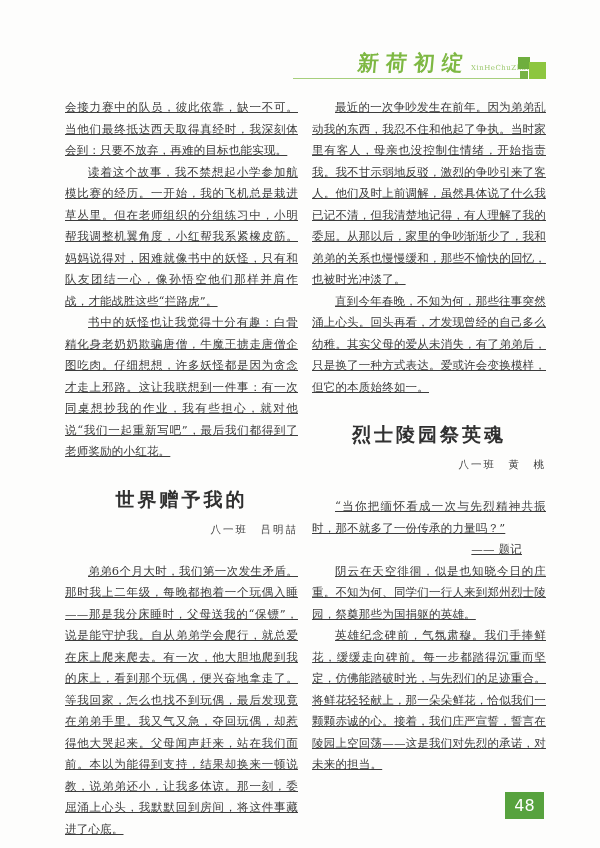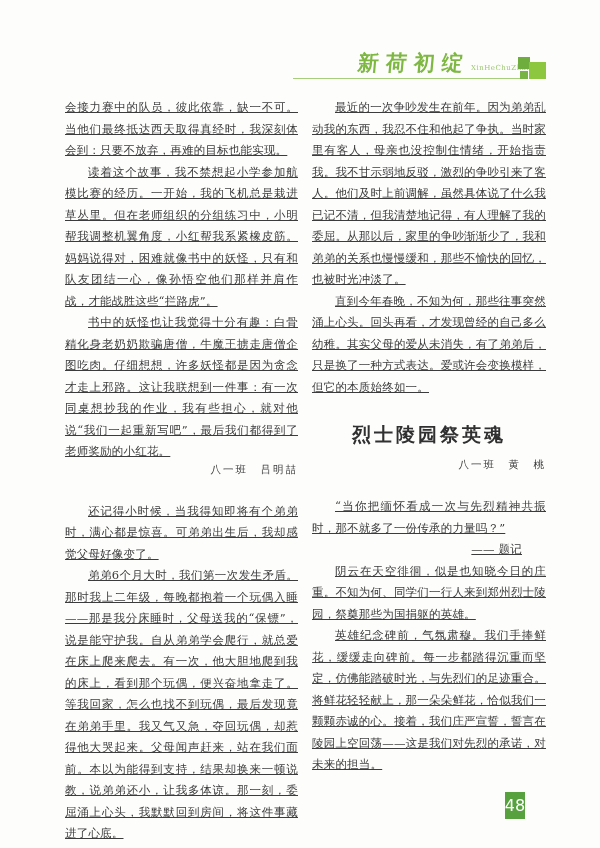--- a/index.html
+++ b/index.html
@@ -37,21 +37,21 @@
   }
   .col-right .article-title{}
   .article-author{
     text-align:right;font-size:10.5px;letter-spacing:2px;color:#3c3c3c;
     margin:0 0 24px;
   }
   .epigraph{margin-top:6px;}
   .attribution{text-indent:0;text-align:right;padding-right:24px;}
   
   .page-badge{
-    position:absolute;left:505px;top:792px;width:20px;height:27px;
+    position:absolute;left:505px;top:792px;width:39px;height:27px;
     background:#57a23e;color:#ffffff;display:flex;align-items:center;justify-content:center;
     font-family:"DejaVu Sans","Liberation Sans",sans-serif;font-size:16px;
   }
 </style>
 </head>
 <body>
 
 <div class="page">
 
   <div>
@@ -67,23 +67,23 @@
     </div>
   </div>
 
   <div class="columns">
 
     <div class="col">
       <p class="para noindent">会接力赛中的队员，彼此依靠，缺一不可。当他们最终抵达西天取得真经时，我深刻体会到：只要不放弃，再难的目标也能实现。</p>
       <p class="para">读着这个故事，我不禁想起小学参加航模比赛的经历。一开始，我的飞机总是栽进草丛里。但在老师组织的分组练习中，小明帮我调整机翼角度，小红帮我系紧橡皮筋。妈妈说得对，困难就像书中的妖怪，只有和队友团结一心，像孙悟空他们那样并肩作战，才能战胜这些“拦路虎”。</p>
       <p class="para">书中的妖怪也让我觉得十分有趣：白骨精化身老奶奶欺骗唐僧，牛魔王掳走唐僧企图吃肉。仔细想想，许多妖怪都是因为贪念才走上邪路。这让我联想到一件事：有一次同桌想抄我的作业，我有些担心，就对他说“我们一起重新写吧”，最后我们都得到了老师奖励的小红花。</p>
 
+      <h2 class="article-title">世界赠予我的</h2>
       <div class="article-author">八一班　吕明喆</div>
 
-      <p class="para">还记得小时候，当我得知即将有个弟弟时，满心都是惊喜。可弟弟出生后，我却感觉父母好像变了。</p>
       <p class="para">弟弟6个月大时，我们第一次发生矛盾。那时我上二年级，每晚都抱着一个玩偶入睡——那是我分床睡时，父母送我的“保镖”，说是能守护我。自从弟弟学会爬行，就总爱在床上爬来爬去。有一次，他大胆地爬到我的床上，看到那个玩偶，便兴奋地拿走了。等我回家，怎么也找不到玩偶，最后发现竟在弟弟手里。我又气又急，夺回玩偶，却惹得他大哭起来。父母闻声赶来，站在我们面前。本以为能得到支持，结果却换来一顿说教，说弟弟还小，让我多体谅。那一刻，委屈涌上心头，我默默回到房间，将这件事藏进了心底。</p>
 
     </div>
 
     <div class="col col-right">
       <p class="para">最近的一次争吵发生在前年。因为弟弟乱动我的东西，我忍不住和他起了争执。当时家里有客人，母亲也没控制住情绪，开始指责我。我不甘示弱地反驳，激烈的争吵引来了客人。他们及时上前调解，虽然具体说了什么我已记不清，但我清楚地记得，有人理解了我的委屈。从那以后，家里的争吵渐渐少了，我和弟弟的关系也慢慢缓和，那些不愉快的回忆，也被时光冲淡了。</p>
       <p class="para">直到今年春晚，不知为何，那些往事突然涌上心头。回头再看，才发现曾经的自己多么幼稚。其实父母的爱从未消失，有了弟弟后，只是换了一种方式表达。爱或许会变换模样，但它的本质始终如一。</p>
 
       <h2 class="article-title">烈士陵园祭英魂</h2>
       <div class="article-author">八一班　黄　桃</div>

